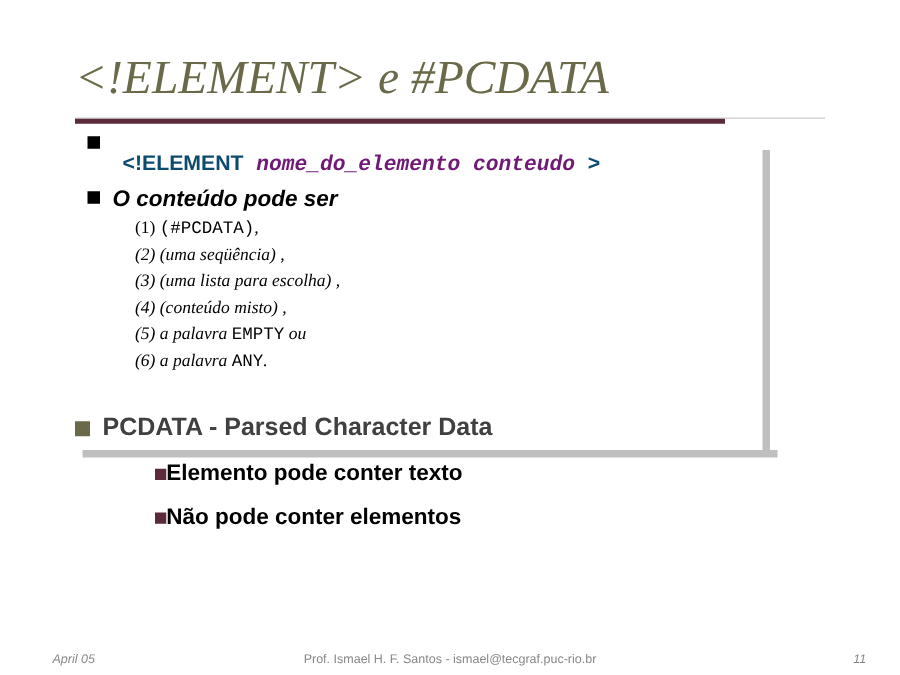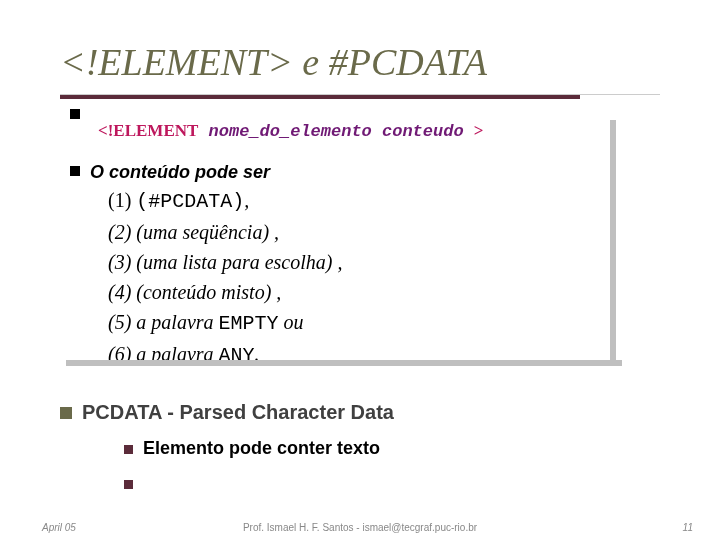--- a/index.html
+++ b/index.html
@@ -45,28 +45,28 @@
   .square-bullet {
     width: 10px; height: 10px; background: #000; flex-shrink: 0; margin-top: 6px;
   }
   .sintaxe-label { font-weight: bold; font-style: italic; font-family: Arial, sans-serif; }
   .code-line {
     font-family: 'Courier New', monospace;
     font-size: 17px;
     padding-left: 28px;
     white-space: nowrap;
   }
-  .kw { color: #be185d; font-weight: bold; font-family: Liberation Serif, serif; }
+  .kw { color: #0c4a6e; font-weight: bold; font-family: Liberation Sans, sans-serif; }
   .arg { color: #701a75; font-style: italic; font-family: 'Courier New', monospace; font-weight: bold; }
   .conteudo-label { font-style: italic; font-weight: bold; }
   .content-list {
     padding-left: 38px;
     font-family: 'Times New Roman', serif;
     font-style: italic;
-    font-size: 20px;
+    font-size: 14px;
     line-height: 1.5;
   }
   .content-list .num { font-style: normal; }
   .mono { font-family: 'Courier New', monospace; font-style: normal; }
   .shadow-edge {
     position: absolute;
     right: 104px;
     top: 120px;
     width: 6px;
     height: 244px;
@@ -81,21 +81,21 @@
     background: #bfbfbf;
   }
   .lower-block {
     margin-top: 30px;
     padding-left: 0;
   }
   .lvl1 { display:flex; gap:10px; align-items:flex-start; }
   .olive-sq { width:12px; height:12px; background:#6a6a4a; flex-shrink:0; margin-top:6px; }
   .lvl1-text { font-family: Arial, sans-serif; font-size: 20px; font-weight: bold; color:#404040; }
   .lvl2 { margin-left: 64px; margin-top:6px; }
-  .lvl2-row { display:flex; gap:10px; align-items:flex-start; margin-top:14px; }
+  .lvl2-row { display:flex; align-items:flex-start; margin-top:14px; }
   .small-sq { width:9px; height:9px; background:#5b2b3a; flex-shrink:0; margin-top:7px; }
   .lvl2-text { font-family: Arial, sans-serif; font-size: 18px; font-weight: bold; color:#000; }
   .footer {
     position: absolute;
     bottom: 18px;
     left: 0;
     width: 720px;
     font-size: 10px;
     color: #888;
     font-family: Arial, sans-serif;
@@ -119,21 +119,21 @@
     <div class="code-line">
       <span class="kw">&lt;!ELEMENT</span>
       <span> </span>
       <span class="arg">nome_do_elemento</span>
       <span> </span>
       <span class="arg">conteudo</span>
       <span> </span>
       <span class="kw">&gt;</span>
     </div>
 
-    <div class="row" style="margin-top:16px;">
+    <div class="row" style="margin-top:2px;">
       <div class="square-bullet"></div>
       <div class="conteudo-label">
         <span>O </span><b>conteúdo</b><span> pode ser</span>
       </div>
     </div>
 
     <div class="content-list">
       <div><span class="num">(1) </span><span class="mono">(#PCDATA)</span><span>,</span></div>
       <div>(2) (uma seqüência) ,</div>
       <div>(3) (uma lista para escolha) ,</div>
@@ -151,20 +151,21 @@
       <div class="olive-sq"></div>
       <div class="lvl1-text">PCDATA - Parsed Character Data</div>
     </div>
     <div class="lvl2">
       <div class="lvl2-row">
         <div class="small-sq"></div>
         <div class="lvl2-text">Elemento pode conter texto</div>
       </div>
       <div class="lvl2-row">
         <div class="small-sq"></div>
+        <div class="lvl2-text">Não pode conter elementos</div>
       </div>
     </div>
   </div>
 
   <div class="footer">
     <div class="date">April 05</div>
     <div class="prof">Prof. Ismael H. F. Santos - ismael@tecgraf.puc-rio.br</div>
     <div class="pagenum">11</div>
   </div>
 </div>

